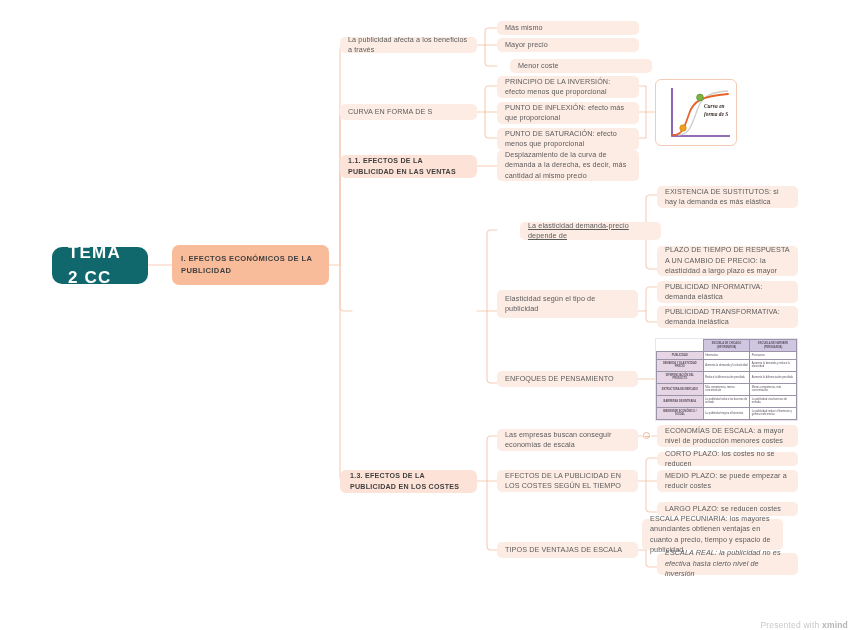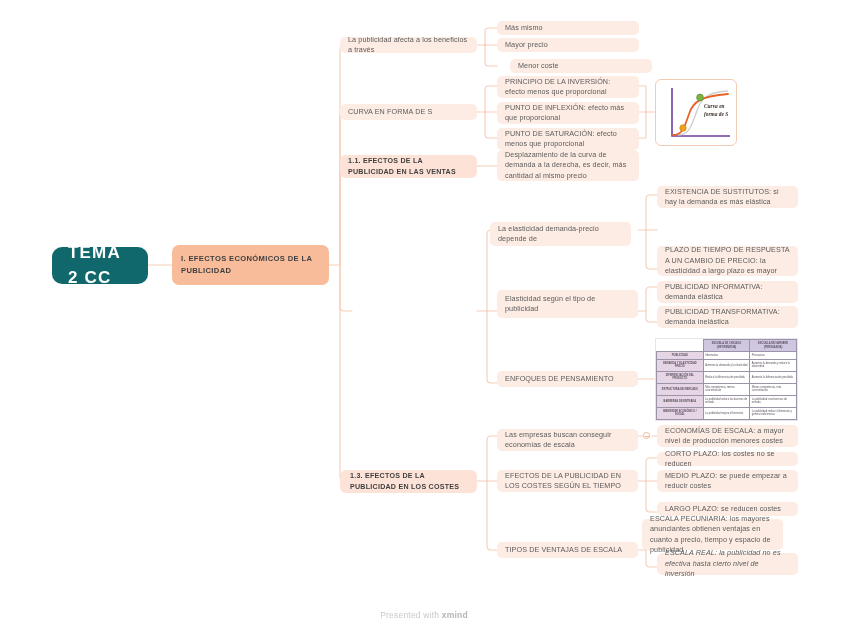--- a/index.html
+++ b/index.html
@@ -102,22 +102,22 @@
     background:#ffffff;
   }
   .toggle::before, .toggle::after {
     content:""; position:absolute; background:#eeb99b;
   }
   .toggle::before { left:1.2px; top:2.5px; width:2.6px; height:1px; }
   .toggle::after  { left:3.4px; top:2.5px; width:2.6px; height:1px; }
 
   
   .footer {
-    position:absolute; left:0; right:0; bottom:10px;
-    text-align:center;
+    position:absolute; left:0; right:0; bottom:0;
+    text-align:right;
     font-size:8.5px;
     color:#c9c9c9;
     letter-spacing:.2px;
   }
   .footer b { color:#b5b5b5; font-weight:700; }
 </style>
 </head>
 <body>
 
 <div id="canvas">
@@ -240,21 +240,21 @@
   </div>
 
   <div class="node sec" style="left:340px; top:155px; width:137px; height:23px;">
     <span>1.1. EFECTOS DE LA PUBLICIDAD EN LAS VENTAS</span>
   </div>
   <div class="node leaf" style="left:497px; top:150px; width:142px; height:31px;">
     <span>Desplazamiento de la curva de demanda a la derecha, es decir, más cantidad al mismo precio</span>
   </div>
 
 
-  <div class="node lvl2" style="left:490px; top:222px; width:141px; height:24px;">
+  <div class="node lvl2" style="left:520px; top:222px; width:141px; height:18px;text-decoration:underline;">
     <span>La elasticidad demanda-precio depende de</span>
   </div>
   <div class="node leaf" style="left:657px; top:186px; width:141px; height:22px;">
     <span>EXISTENCIA DE SUSTITUTOS: si hay la demanda es más elástica</span>
   </div>
   <div class="node leaf" style="left:657px; top:246px; width:141px; height:30px;">
     <span>PLAZO DE TIEMPO DE RESPUESTA A UN CAMBIO DE PRECIO: la elasticidad a largo plazo es mayor</span>
   </div>
 
   <div class="node lvl2" style="left:497px; top:290px; width:141px; height:28px;">

